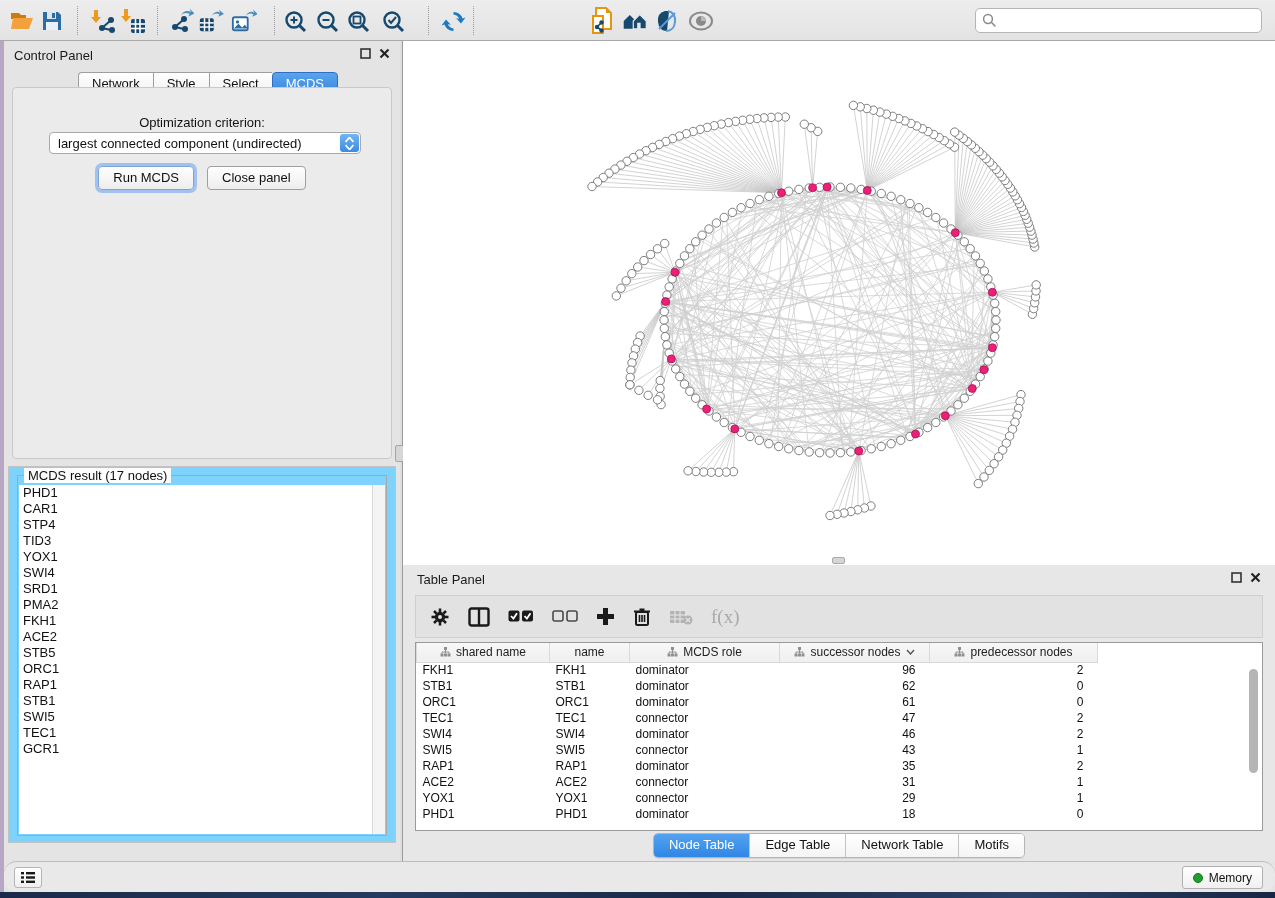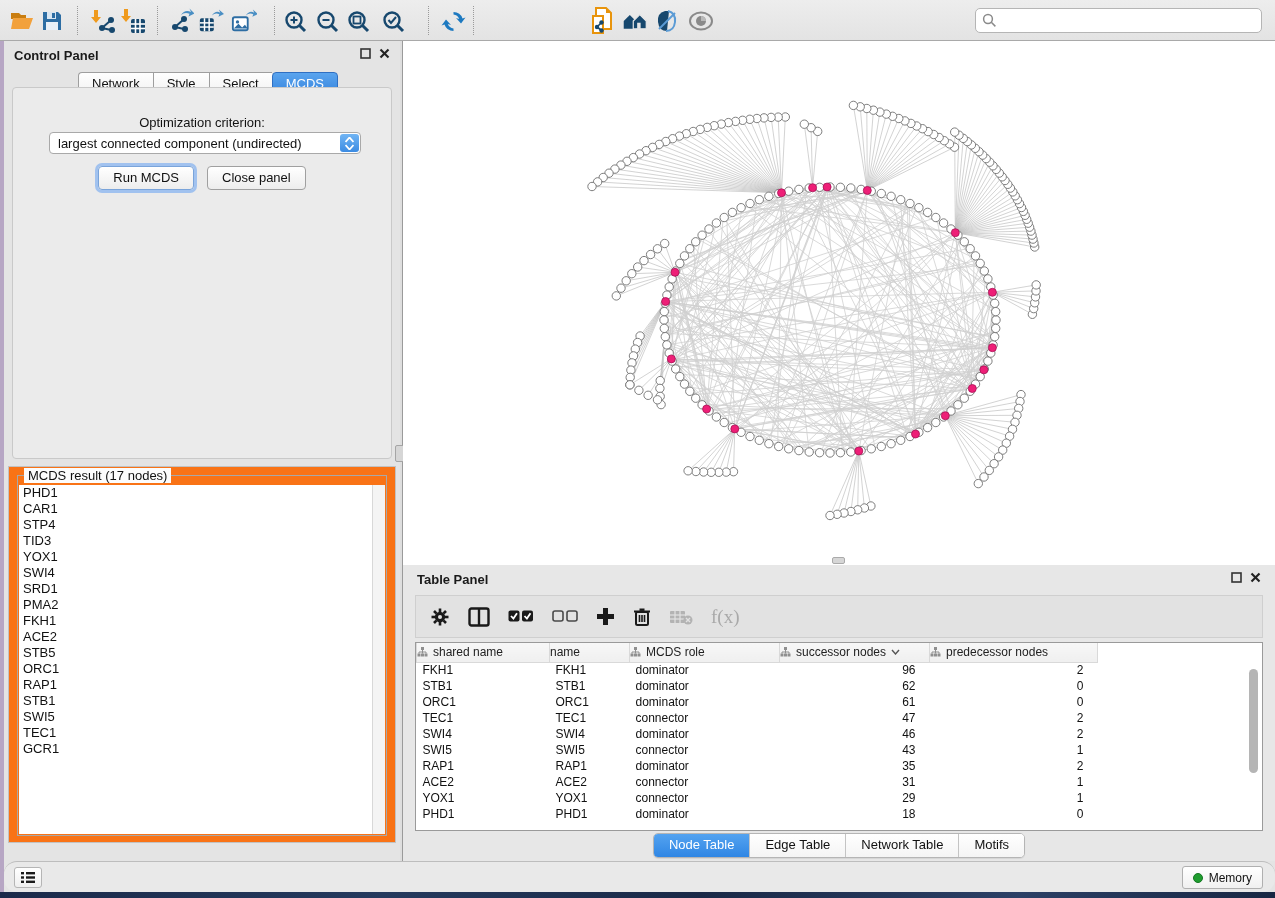--- a/index.html
+++ b/index.html
@@ -14,21 +14,21 @@
   #toolbar { position:absolute; left:0; top:0; width:1275px; height:41px;
      background:linear-gradient(#ededed,#e3e3e3); border-bottom:1px solid #a9a9a9; }
   .tb-icon { position:absolute; top:8px; width:26px; height:26px; display:flex; align-items:center; justify-content:center; cursor:pointer; }
   .tb-sep { position:absolute; top:6px; width:0; height:29px; border-left:1px dotted #9a9a9a; }
   #search-box { position:absolute; left:975px; top:8px; width:287px; height:25px; background:#fff;
      border:1px solid #b5b5b5; border-radius:5px; display:flex; align-items:center; padding-left:6px; }
   #search-box input { border:none; outline:none; flex:1; font-size:12px; height:18px; background:transparent; margin-left:4px; }
 
   
   #control-panel { position:absolute; left:4px; top:41px; width:396px; height:820px; background:#e4e4e4; }
-  .panel-titlebar { position:relative; height:26px;font-weight:bold; }
+  .panel-titlebar { position:relative; height:26px; }
   .panel-title { position:absolute; left:10px; top:7px; font-size:13px; color:#1a1a1a; }
   .panel-btns { position:absolute; right:10px; top:7px; display:flex; gap:8px; }
   .panel-btns svg { cursor:pointer; }
 
   #cp-tabs { position:absolute; left:74px; top:31px; display:flex; }
   .cp-tab { font-size:13px; padding:3px 13px 4px; background:linear-gradient(#fefefe,#f2f2f2);
      border:1px solid #9e9e9e; border-right:none; color:#111; cursor:pointer; }
   .cp-tab:first-child { border-radius:4px 0 0 4px; }
   .cp-tab:last-child { border-right:1px solid #9e9e9e; border-radius:0 4px 4px 0; }
   .cp-tab.active { background:linear-gradient(#5aa4ee,#3583dd); border-color:#2f6fc2; color:#fff; border-radius:4px; }
@@ -40,21 +40,21 @@
      border:1px solid #a9a9a9; border-radius:4px; font-size:13px; color:#111; display:flex; align-items:center;
      padding-left:8px; cursor:pointer; }
   #opt-stepper { position:absolute; right:1px; top:1px; width:19px; height:18px; border-radius:3px;
      background:linear-gradient(#71b5f4,#3c8be2); display:flex; flex-direction:column; align-items:center; justify-content:center; gap:1px; }
   .cp-buttons { position:absolute; left:0; right:0; top:78px; display:flex; justify-content:center; gap:13px; }
   .btn { font-size:13px; padding:3px 14px 4px; background:linear-gradient(#ffffff,#ededed);
      border:1px solid #a0a0a0; border-radius:4px; color:#111; cursor:pointer; }
   .btn.focused { box-shadow:0 0 0 3px rgba(88,153,243,.5); border-color:#7aa4da; }
 
   #results-panel { position:absolute; left:4px; top:425px; width:388px; height:377px;
-     background:#f97316; border:1px solid #c2c2c2; }
+     background:#7dd3fc; border:1px solid #c2c2c2; }
   #result-group { position:absolute; left:8px; top:8px; right:8px; bottom:6px; border:1px solid #a8a8a8; }
   #result-legend { position:absolute; left:6px; top:-8px; background:#fcfcfc; padding:0 4px; font-size:13px; color:#111; }
   #result-list { position:absolute; left:1px; top:9px; right:14px; bottom:1px; background:#fff; overflow:hidden; }
   #result-list div { font-size:13px; color:#111; line-height:16px; padding-left:4px; }
   #result-scroll { position:absolute; right:1px; top:9px; width:13px; bottom:1px; background:#f4f4f4; border-left:1px solid #d8d8d8; }
 
   
   #v-divider { position:absolute; left:400px; top:41px; width:3px; height:820px; background:#dedede; border-right:1px solid #9a9a9a; }
   #v-handle { position:absolute; left:395px; top:445px; width:11px; height:17px; background:#d6d6d6; border:1px solid #a5a5a5; border-radius:2px; }
 
@@ -71,21 +71,21 @@
   #table-panel { position:absolute; left:403px; top:565px; width:872px; height:296px; background:#e7e7e7; }
   #tp-toolbar { position:absolute; left:12px; top:30px; right:12px; height:43px; background:#e2e2e2;
      border:1px solid #cfcfcf; display:flex; align-items:center; gap:18px; padding-left:14px; }
   .tp-icon { display:flex; align-items:center; justify-content:center; cursor:pointer; }
   .tp-icon.disabled { cursor:default; }
   #fx-label { font-family:"Liberation Serif","DejaVu Serif",serif; font-size:19px; color:#a9a9a9; }
 
   #node-table { position:absolute; left:12px; top:77px; right:12px; height:189px; background:#fff; border:1px solid #9a9a9a; overflow:hidden; }
   table { border-collapse:collapse; table-layout:fixed; }
   th { height:19px; background:linear-gradient(#f7f7f7,#efefef); border:1px solid #d9d9d9; border-top:none;
-     font-size:12px; font-weight:normal; color:#222; text-align:left; position:relative; cursor:pointer;margin-left:19px; }
+     font-size:12px; font-weight:normal; color:#222; text-align:center; position:relative; cursor:pointer;margin-left:19px; }
   th .hdr-inner { display:inline-flex; align-items:center; gap:5px; }
   td { height:16px; font-size:12px; color:#111; padding:0 6px; white-space:nowrap; overflow:hidden; }
   td.num { text-align:right; padding-right:14px; }
   #table-scroll { position:absolute; right:2px; top:22px; width:12px; bottom:2px; background:#fff; }
   #table-thumb { position:absolute; left:1px; top:4px; width:9px; height:104px; background:#b5b5b5; border-radius:5px; }
 
   #tp-tabs { position:absolute; left:0; right:0; top:268px; display:flex; justify-content:center; }
   .seg { display:flex; border:1px solid #b5b5b5; border-radius:5px; overflow:hidden; background:#fff; box-shadow:0 1px 1px rgba(0,0,0,.08); }
   .seg-tab { font-size:13px; padding:3px 15px 5px; color:#111; border-left:1px solid #c4c4c4; cursor:pointer; background:linear-gradient(#ffffff,#f4f4f4); }
   .seg-tab:first-child { border-left:none; }

